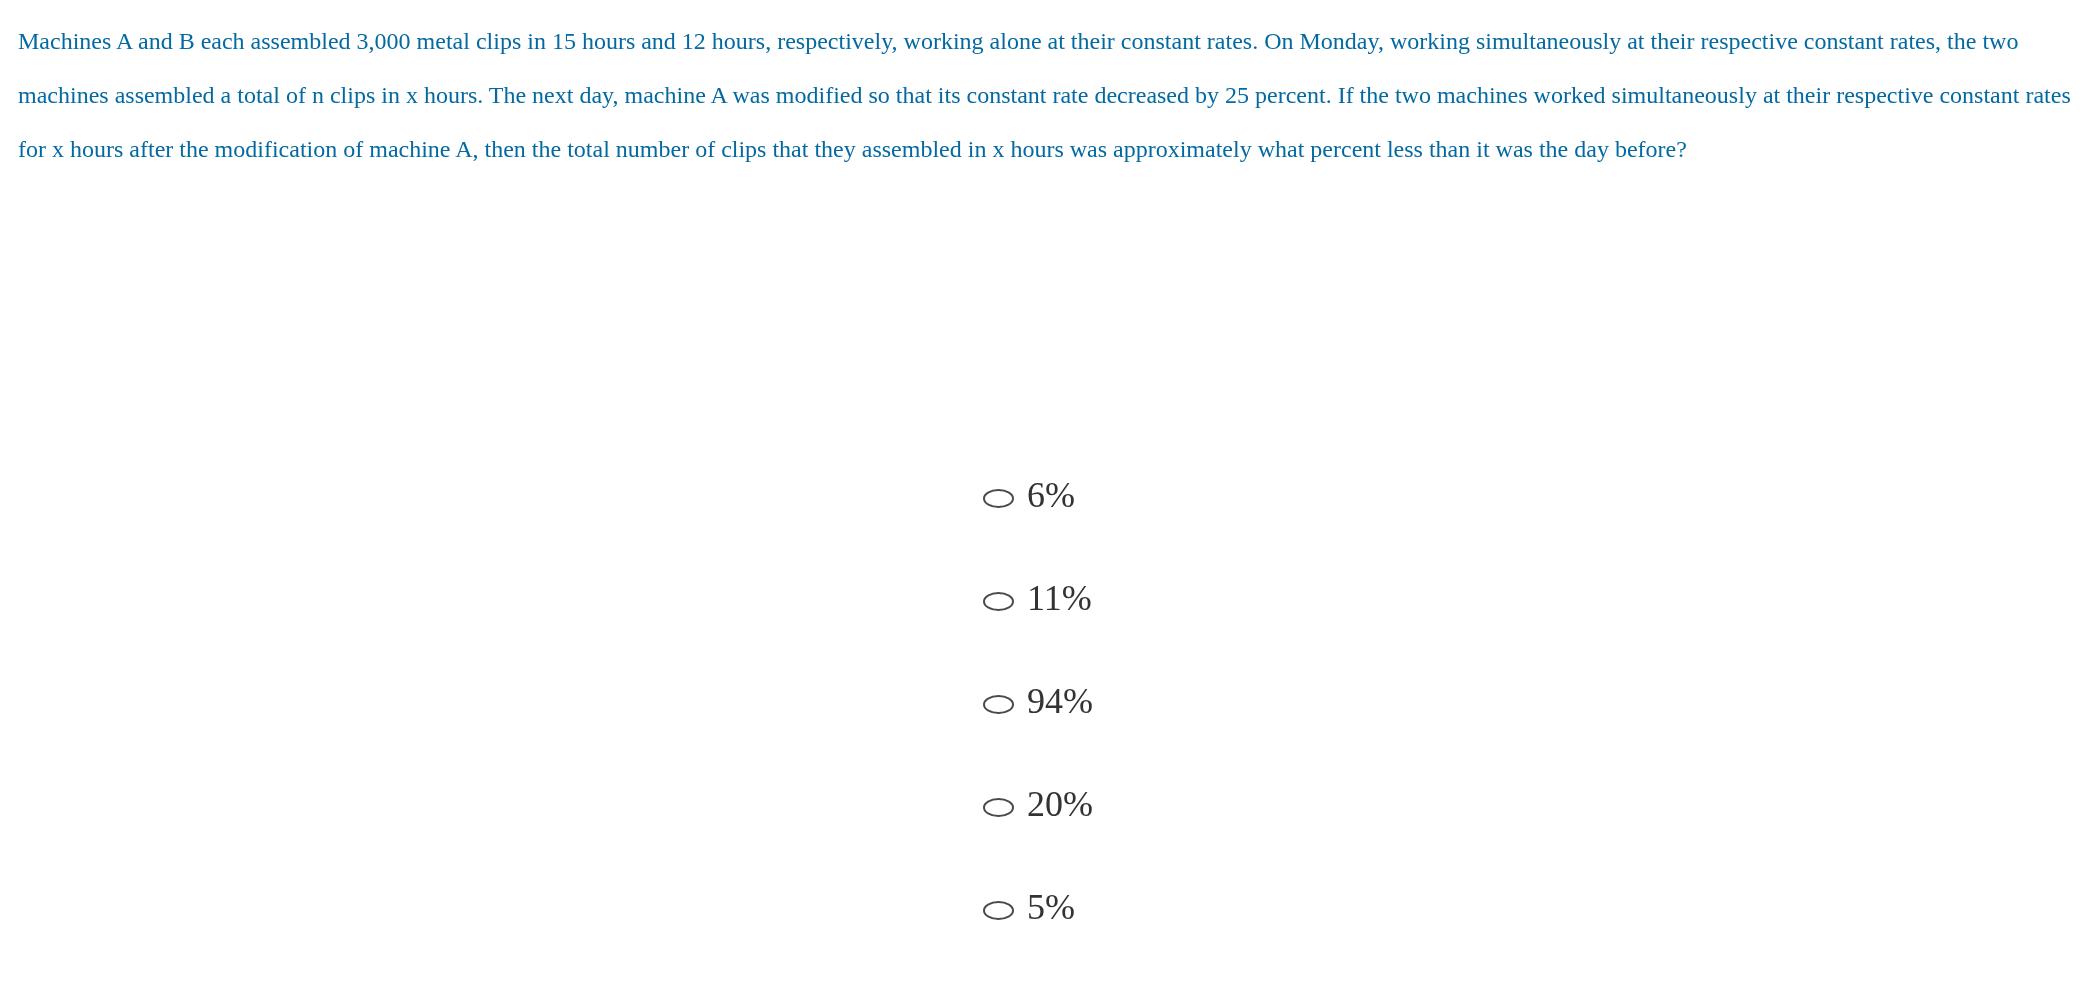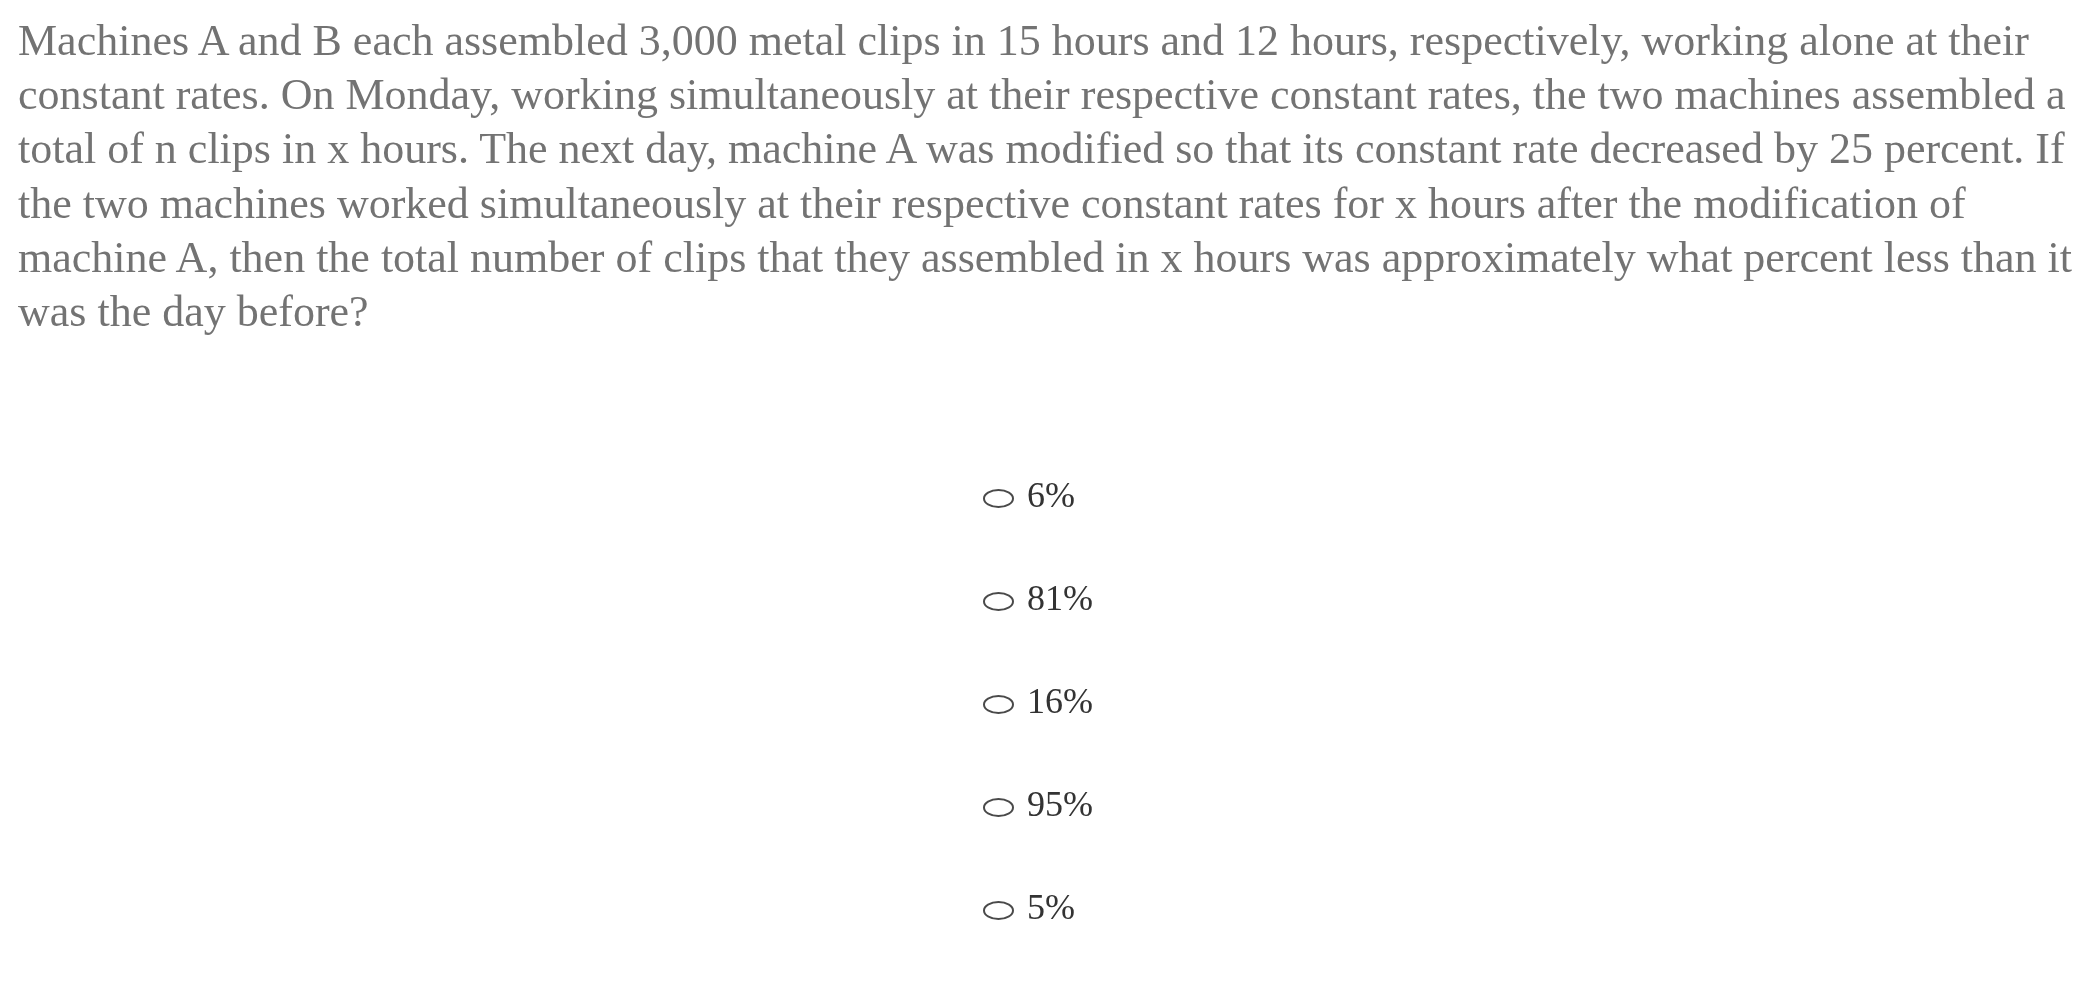--- a/index.html
+++ b/index.html
@@ -14,23 +14,23 @@
       overflow: hidden;
       font-family: "Liberation Serif", "DejaVu Serif", serif;
       color: #333333;
     }
     .question {
       position: absolute;
       left: 18px;
       top: 14px;
       width: 2065px;
       margin: 0;
-      font-size: 44px;
+      font-size: 24px;
       line-height: 54.2px;
-      color: #737373;
+      color: #0369a1;
     }
     .choices {
       position: absolute;
       left: 983px;
       top: 470px;
       margin: 0;
       padding: 0;
       list-style: none;
     }
     .choice {
@@ -62,27 +62,27 @@
 
 <p class="question">Machines A and B each assembled 3,000 metal clips in 15 hours and 12 hours, respectively, working alone at their constant rates. On Monday, working simultaneously at their respective constant rates, the two machines assembled a total of n clips in x hours. The next day, machine A was modified so that its constant rate decreased by 25 percent. If the two machines worked simultaneously at their respective constant rates for x hours after the modification of machine A, then the total number of clips that they assembled in x hours was approximately what percent less than it was the day before?</p>
 
 <ul class="choices">
   <li class="choice">
     <span class="radio"></span>
     <span class="choice-label">6%</span>
   </li>
   <li class="choice">
     <span class="radio"></span>
-    <span class="choice-label">81%</span>
+    <span class="choice-label">11%</span>
   </li>
   <li class="choice">
     <span class="radio"></span>
-    <span class="choice-label">16%</span>
+    <span class="choice-label">94%</span>
   </li>
   <li class="choice">
     <span class="radio"></span>
-    <span class="choice-label">95%</span>
+    <span class="choice-label">20%</span>
   </li>
   <li class="choice">
     <span class="radio"></span>
     <span class="choice-label">5%</span>
   </li>
 </ul>
 
 </body></html>

